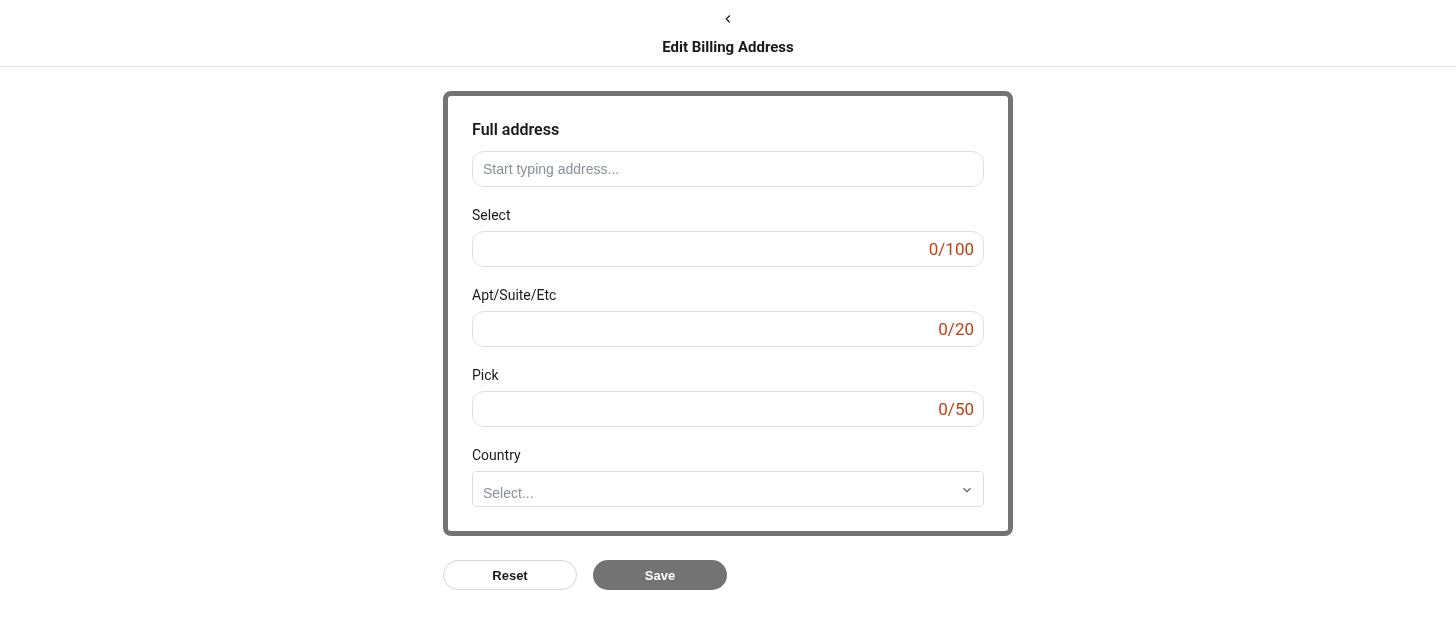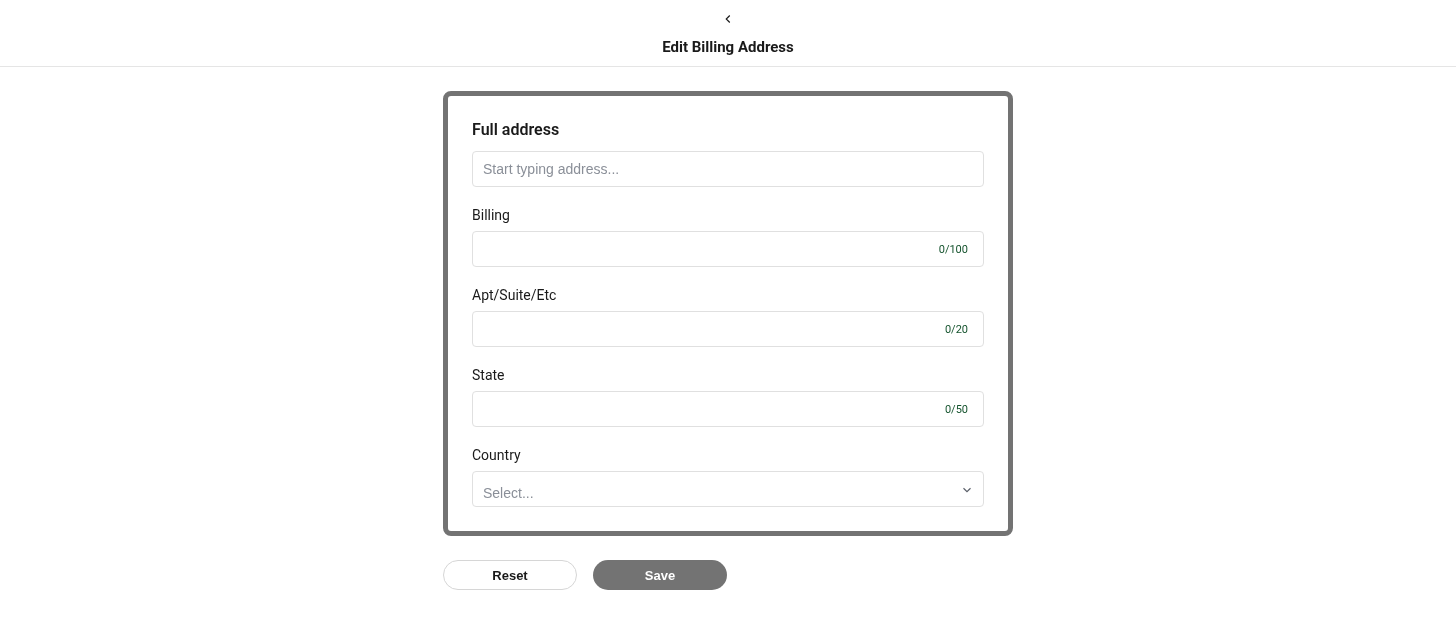--- a/index.html
+++ b/index.html
@@ -75,40 +75,40 @@
       color: #1a1a1a;
       margin-bottom: 8px;
     }
     .input-wrap {
       position: relative;
     }
     .text-input {
       width: 100%;
       height: 36px;
       border: 1px solid #e0e0e0;
-      border-radius: 4px;
+      border-radius: 12px;
       padding: 0 10px;
       font-size: 14px;
       color: #1a1a1a;
       outline: none;
       background: #fff;
     }
     .text-input.with-counter {
       padding-right: 60px;
     }
     .text-input::placeholder {
       color: #8a8f98;
     }
     .counter {
       position: absolute;
-      right: 16px;
+      right: 10px;
       top: 50%;
       transform: translateY(-50%);
-      font-size: 11px;
-      color: #14532d;
+      font-size: 17px;
+      color: #c2410c;
       pointer-events: none;
     }
     .select-wrap {
       position: relative;
       width: 100%;
     }
     .select {
       width: 100%;
       height: 36px;
       border: 1px solid #e0e0e0;
@@ -184,37 +184,37 @@
   <div class="card">
 
     <div class="form-group">
       <div class="section-header">Full address</div>
       <div class="input-wrap">
         <input type="text" class="text-input" placeholder="Start typing address..." style="">
       </div>
     </div>
 
     <div class="form-group">
-      <label class="field-label">Billing</label>
+      <label class="field-label">Select</label>
       <div class="input-wrap">
         <input type="text" class="text-input with-counter" style="">
         <span class="counter">0/100</span>
       </div>
     </div>
 
     <div class="form-group">
       <label class="field-label">Apt/Suite/Etc</label>
       <div class="input-wrap">
         <input type="text" class="text-input with-counter" style="">
         <span class="counter">0/20</span>
       </div>
     </div>
 
     <div class="form-group">
-      <label class="field-label">State</label>
+      <label class="field-label">Pick</label>
       <div class="input-wrap">
         <input type="text" class="text-input with-counter" style="">
         <span class="counter">0/50</span>
       </div>
     </div>
 
     <div class="form-group">
       <label class="field-label">Country</label>
       <div class="select-wrap">
         <button type="button" class="select">Select...</button>

